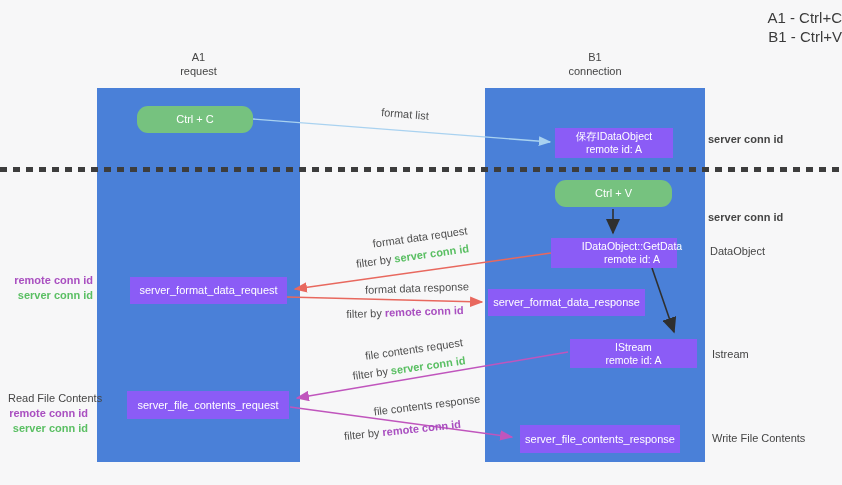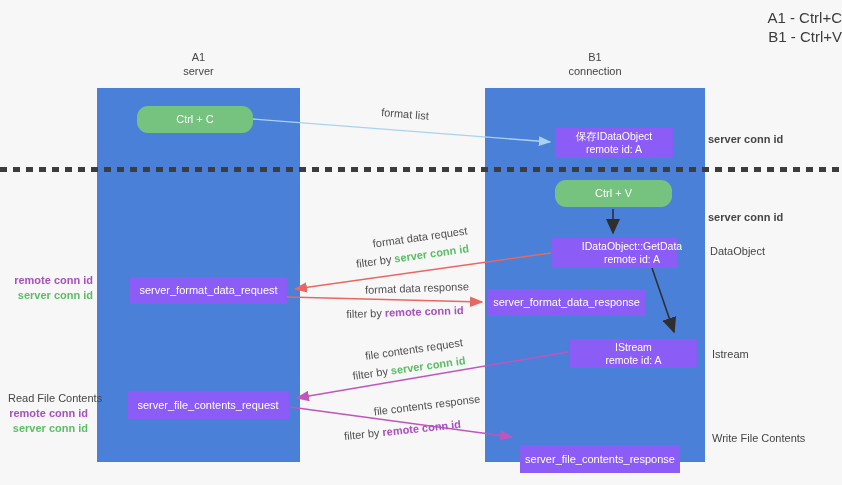--- a/index.html
+++ b/index.html
@@ -26,21 +26,21 @@
   .node.green { background:#76c27f;border-radius:11px; }
   .node.orange { background:#8b5cf6; }
   .n-ctrlc   { left:137px; top:106px; width:116px; height:27px; }
   .n-savedo  { left:555px; top:128px; width:118px; height:30px; font-size:10.5px; }
   .n-ctrlv   { left:555px; top:180px; width:117px; height:27px; }
   .n-getdata { left:551px; top:238px; width:126px; height:30px; font-size:10.5px;padding-left:36px; }
   .n-freq    { left:130px; top:277px; width:157px; height:27px; }
   .n-fresp   { left:488px; top:289px; width:157px; height:27px; }
   .n-istream { left:570px; top:339px; width:127px; height:29px; font-size:10.5px; }
   .n-fileq   { left:127px; top:391px; width:162px; height:28px; }
-  .n-filersp { left:520px; top:425px; width:160px; height:28px;margin-top:20px; }
+  .n-filersp { left:520px; top:425px; width:160px; height:28px; }
   svg.arrows { position:absolute; left:0; top:0; pointer-events:none; }
   .lbl { position:absolute; font-size:11px; color:#4f4f4f; text-align:center; }
   .green-txt  { color:#5abf63; font-weight:bold; }
   .purple-txt { color:#a94fc0; font-weight:bold; }
   .side-lbl { position:absolute; font-size:11px; color:#454545; }
   .left-block { position:absolute; text-align:right; font-size:11px;
     line-height:15px; font-weight:bold; }
   .lb1 { left:0; top:273px; width:93px; }
   .lb2 { left:0; top:406px; width:88px; }
   .al-formatlist { left:355px; top:108px; width:100px; transform:rotate(4.5deg); }
@@ -65,21 +65,21 @@
 
 <div class="canvas">
 
   <div class="title">
     <div>A1 - Ctrl+C</div>
     <div>B1 - Ctrl+V</div>
   </div>
 
   <div class="col-header left">
     <div>A1</div>
-    <div>server</div>
+    <div>request</div>
   </div>
   <div class="col-header right">
     <div>B1</div>
     <div>connection</div>
   </div>
 
   <div class="lifeline left"></div>
   <div class="lifeline right"></div>
 
   <svg class="arrows" width="842" height="485">

